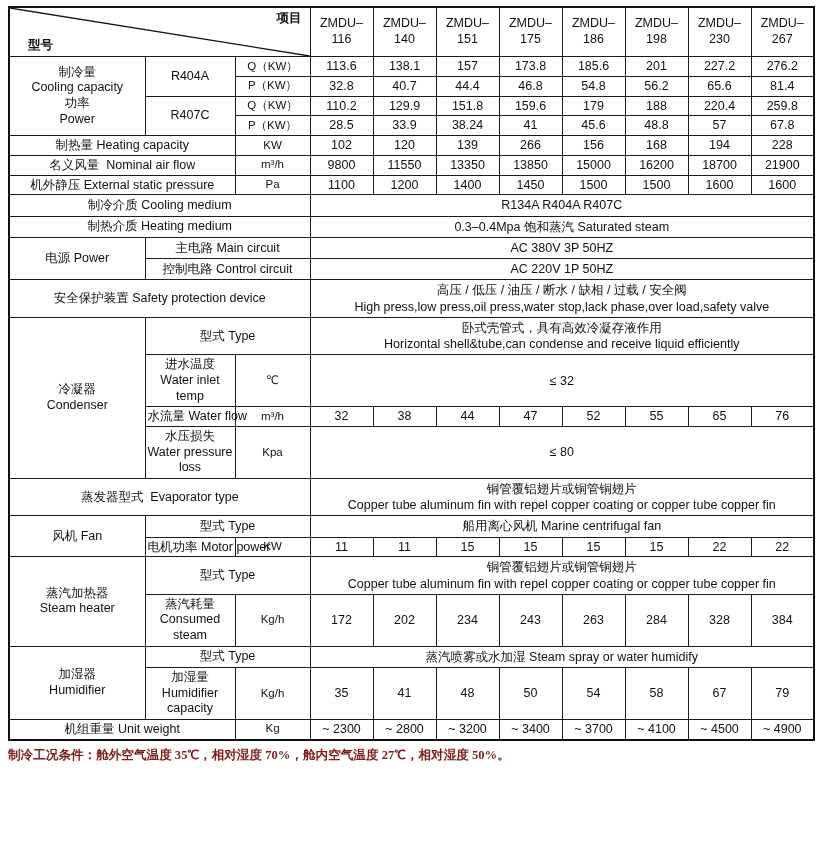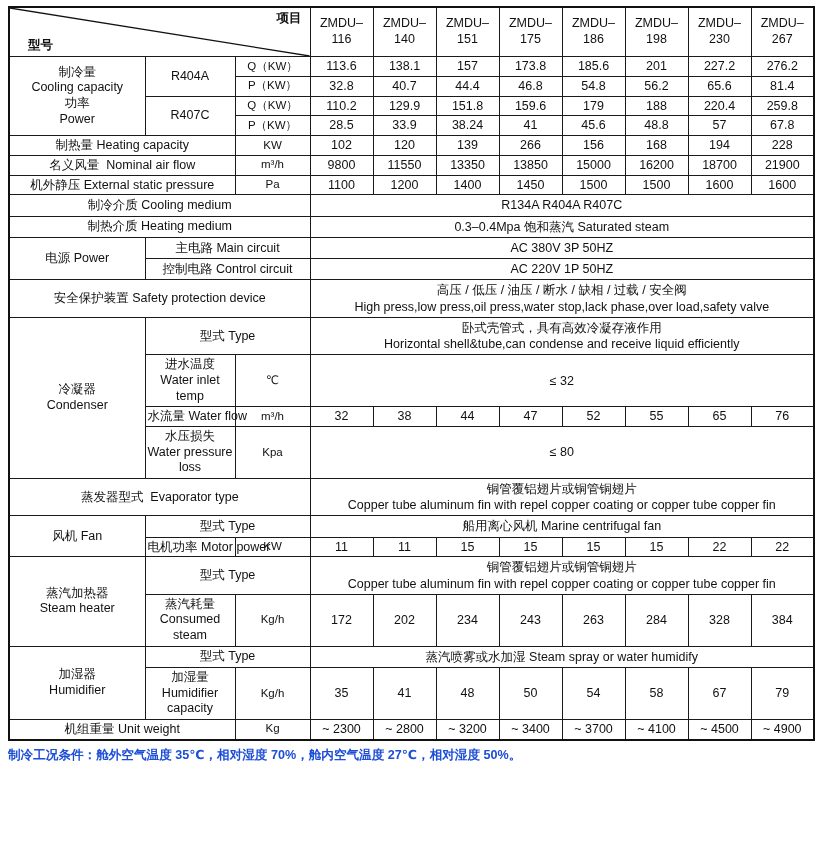--- a/index.html
+++ b/index.html
@@ -94,21 +94,22 @@
   td.val  { font-size: 12.5px; }
   td.span-text { font-size: 12.5px; line-height: 1.3; padding: 3px 4px; }
 
   .two-line { line-height: 1.25; }
 
   
   .notes {
     margin-top: 5px;
     font-size: 12.6px;
     line-height: 1.45;
-    color: #1d4ed8;
+    color: #7f1d1d;
+    font-family: Liberation Serif, serif;
   }
   .notes .note-cn {
     font-weight: 700;
     margin-bottom: 1px;
   }
   .notes .note-en {
     font-weight: 400;
   }
   .notes .note-cut {
     margin-top: 1px;

